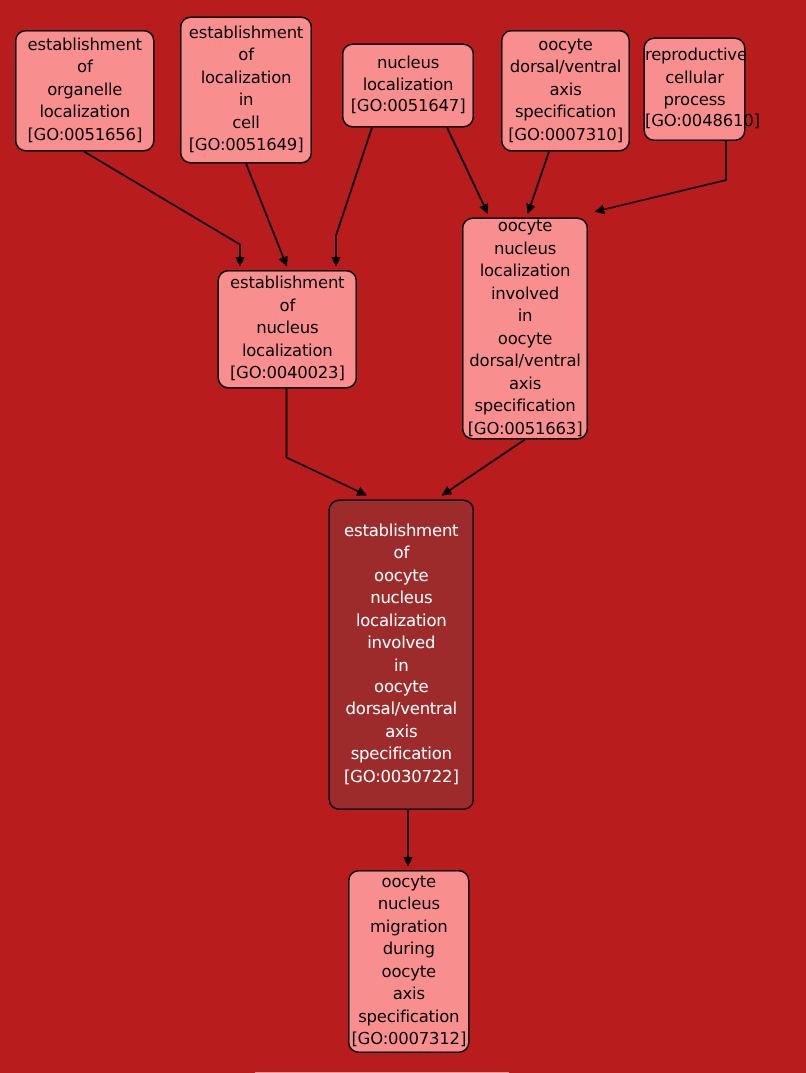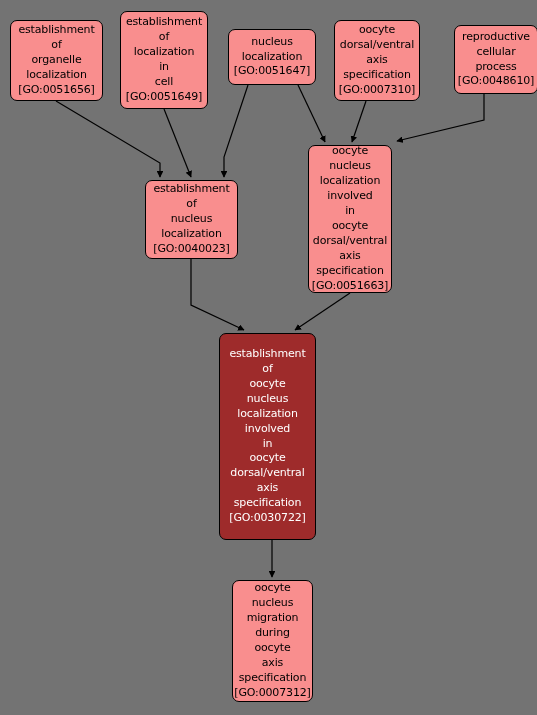--- a/index.html
+++ b/index.html
@@ -4,21 +4,21 @@
 <style>
   html, body {
     margin: 0;
     padding: 0;
     background: #ffffff;
   }
   #canvas {
     position: relative;
     width: 537px;
     height: 715px;
-    background: #737373;
+    background: #b91c1c;
     font-family: "DejaVu Sans", sans-serif;
     overflow: hidden;
   }
   #edges {
     position: absolute;
     left: 0;
     top: 0;
     width: 537px;
     height: 715px;
   }
@@ -100,21 +100,21 @@
   </div>
 
   <div class="node term" style="left:334px; top:20px; width:86px; height:81px;">
     <span>oocyte
 dorsal/ventral
 axis
 specification
 [GO:0007310]</span>
   </div>
 
-  <div class="node term" style="left:454px; top:25px; width:84px; height:69px;">
+  <div class="node term" style="left:429px; top:25px; width:68px; height:69px;">
     <span>reproductive
 cellular
 process
 [GO:0048610]</span>
   </div>
 
   <div class="node term" style="left:145px; top:180px; width:93px; height:79px;">
     <span>establishment
 of
 nucleus

